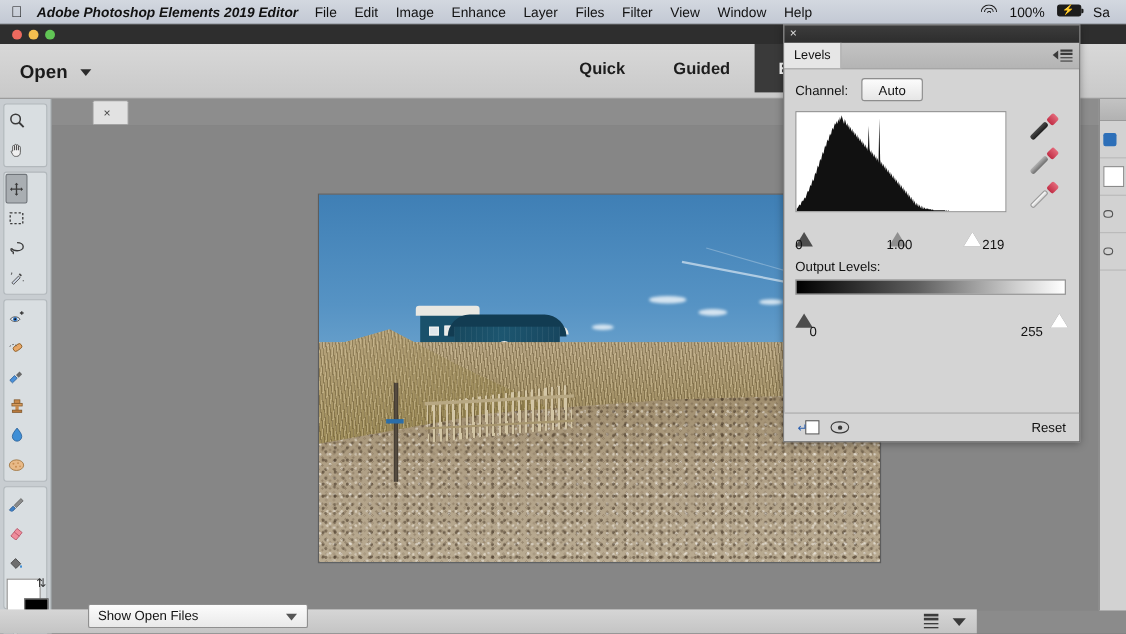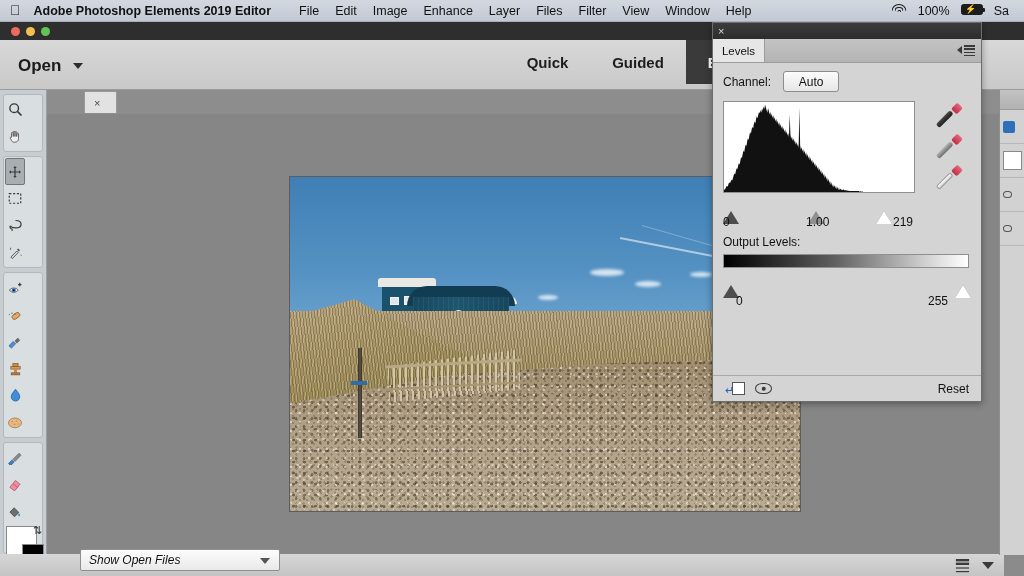--- a/index.html
+++ b/index.html
@@ -13,21 +13,21 @@
 
   
   #macbar {
     position:absolute; left:0; top:0; width:1024px; height:22px;
     background: linear-gradient(#d3d8e0, #c3c9d4);
     border-bottom:1px solid #a8aeb8;
     display:flex; align-items:center; font-size:12.5px; color:#111;
     padding-left:10px; z-index:60;
   }
   #macbar .apple { font-size:14px; margin-right:13px; line-height:1; position:relative; top:-1px;}
-  #macbar .appname { font-weight:bold; font-size:12.5px; margin-right:28px; }
+  #macbar .appname { font-weight:bold; font-size:12.5px; margin-right:15px;font-style:italic; }
   #macbar .mi { margin-right:16px; font-size:12.5px; }
   #macbar .right { margin-left:auto; display:flex; align-items:center; padding-right:4px; }
   #macbar .right .mi { margin-right:11px; }
   .wifi { display:inline-block; width:15px; height:11px; position:relative; }
   .wifi i { position:absolute; border:1.6px solid #1c1c1c; border-bottom:none;
             border-radius:50% 50% 0 0 / 100% 100% 0 0; left:50%; transform:translateX(-50%); }
   .wifi i.a { width:15px; height:7px; top:0; }
   .wifi i.b { width:9px;  height:4.5px; top:3px; }
   .wifi i.c { width:3.4px; height:2px; top:6.4px; border-width:1.5px; }
   .batt { display:inline-block; width:22px; height:11px; border:1.5px solid #1c1c1c;
@@ -231,22 +231,22 @@
 
   
   #statusbar { position:absolute; left:47px; top:533px; width:977px; height:21px;
                background:#8b8b8b; display:flex; align-items:center; font-size:11.5px; color:#f2f2f2; }
   #zoomfield { width:58px; height:19px; margin-left:22px; background:#8b8b8b;
                border-right:1px solid #6f6f6f; display:flex; align-items:center; justify-content:center; }
   #docfield  { width:165px; height:19px; border-right:1px solid #6f6f6f;
                display:flex; align-items:center; justify-content:center; }
   #arrowfield{ width:26px; height:19px; display:flex; align-items:center; justify-content:center;
                color:#efefef; }
-  #footer { position:absolute; left:0; top:554px; width:1004px; height:22px;
-            background:linear-gradient(#d6d6d6,#c4c4c4);font-style:italic; }
+  #footer { position:absolute; left:0; top:554px; width:888px; height:22px;
+            background:linear-gradient(#d6d6d6,#c4c4c4); }
   #showopen { position:absolute; left:80px; top:-5px; width:200px; height:22px;
               background:linear-gradient(#fcfcfc,#e9e9e9); border:1px solid #8f8f8f; border-radius:2px;
               display:flex; align-items:center; padding:0 8px; font-size:12px; color:#111; }
   #showopen .cd { position:absolute; right:9px; top:8px; width:0;height:0;
                   border-left:5px solid transparent;border-right:5px solid transparent;border-top:6px solid #555;}
   #footright { position:absolute; right:10px; top:2px; display:flex; align-items:center; gap:14px; }
   .chev-d { width:0;height:0;border-left:6px solid transparent;border-right:6px solid transparent;
             border-top:7px solid #3a3a3a; }
 
   

